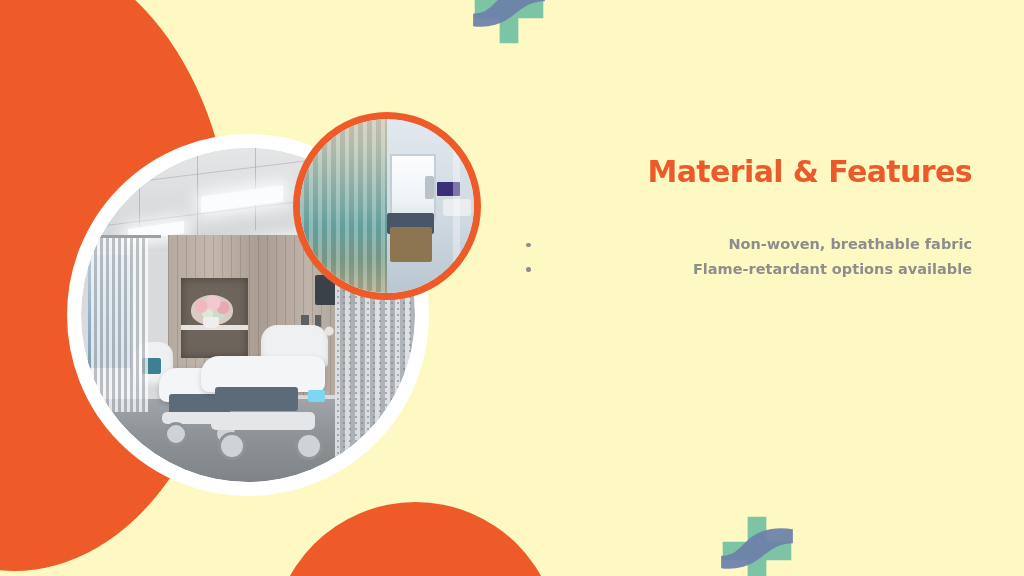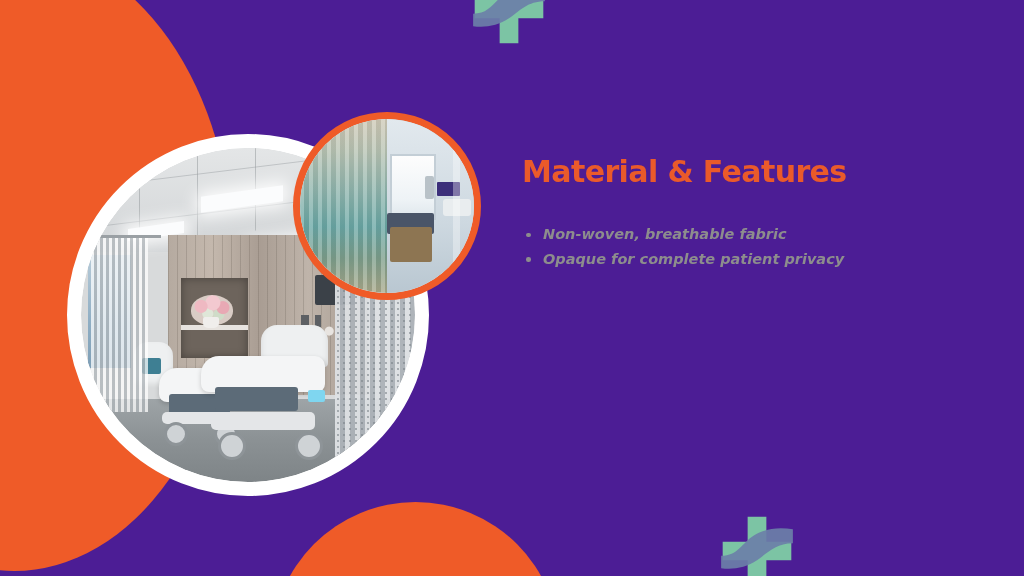--- a/index.html
+++ b/index.html
@@ -9,22 +9,23 @@
     background: #ffffff;
   }
   body {
     font-family: "Liberation Sans", sans-serif;
   }
 
   #slide {
     position: relative;
     width: 1024px;
     height: 576px;
-    background: #4c1d95;
+    background: #fef9c3;
     overflow: hidden;
+    text-align: right;
   }
 
   
   .orange-blob {
     position: absolute;
     border-radius: 50%;
     background: #ef5b28;
   }
   #blob-left {
     left: -205px;
@@ -298,23 +299,22 @@
     color: #ea5a2a;
     font-family: "DejaVu Sans", sans-serif;
     font-size: 30px;
     font-weight: 700;
     letter-spacing: -0.6px;
     line-height: 1.1;
     white-space: nowrap;
   }
   #bullets {
     list-style: none;
-    margin: 34px 0 0 0;
+    margin: 44px 0 0 0;
     padding: 0;
-    font-style: italic;
   }
   #bullets li {
     position: relative;
     padding-left: 21px;
     margin-bottom: 0;
     color: #8d8d8d;
     font-family: "DejaVu Sans", sans-serif;
     font-size: 14.5px;
     font-weight: 700;
     line-height: 24.6px;
@@ -418,17 +418,17 @@
       <path d="M38 6 h24 v32 h32 v24 h-32 v32 h-24 v-32 h-32 v-24 h32 z" fill="#7cc4a4"></path>
       <path d="M4 56 C26 56 30 40 46 30 C62 20 80 20 96 22 C96 30 96 34 96 40
                C74 40 64 52 50 62 C36 72 18 74 4 72 Z" fill="#6b7fa8" opacity="0.92"></path>
     </svg>
   </div>
 
   <div id="content">
     <h1 id="title">Material &amp; Features</h1>
     <ul id="bullets">
       <li>Non-woven, breathable fabric</li>
-      <li>Opaque for complete patient privacy</li>
+      <li>Flame-retardant options available</li>
     </ul>
   </div>
 
 </div>
 
 </body></html>

